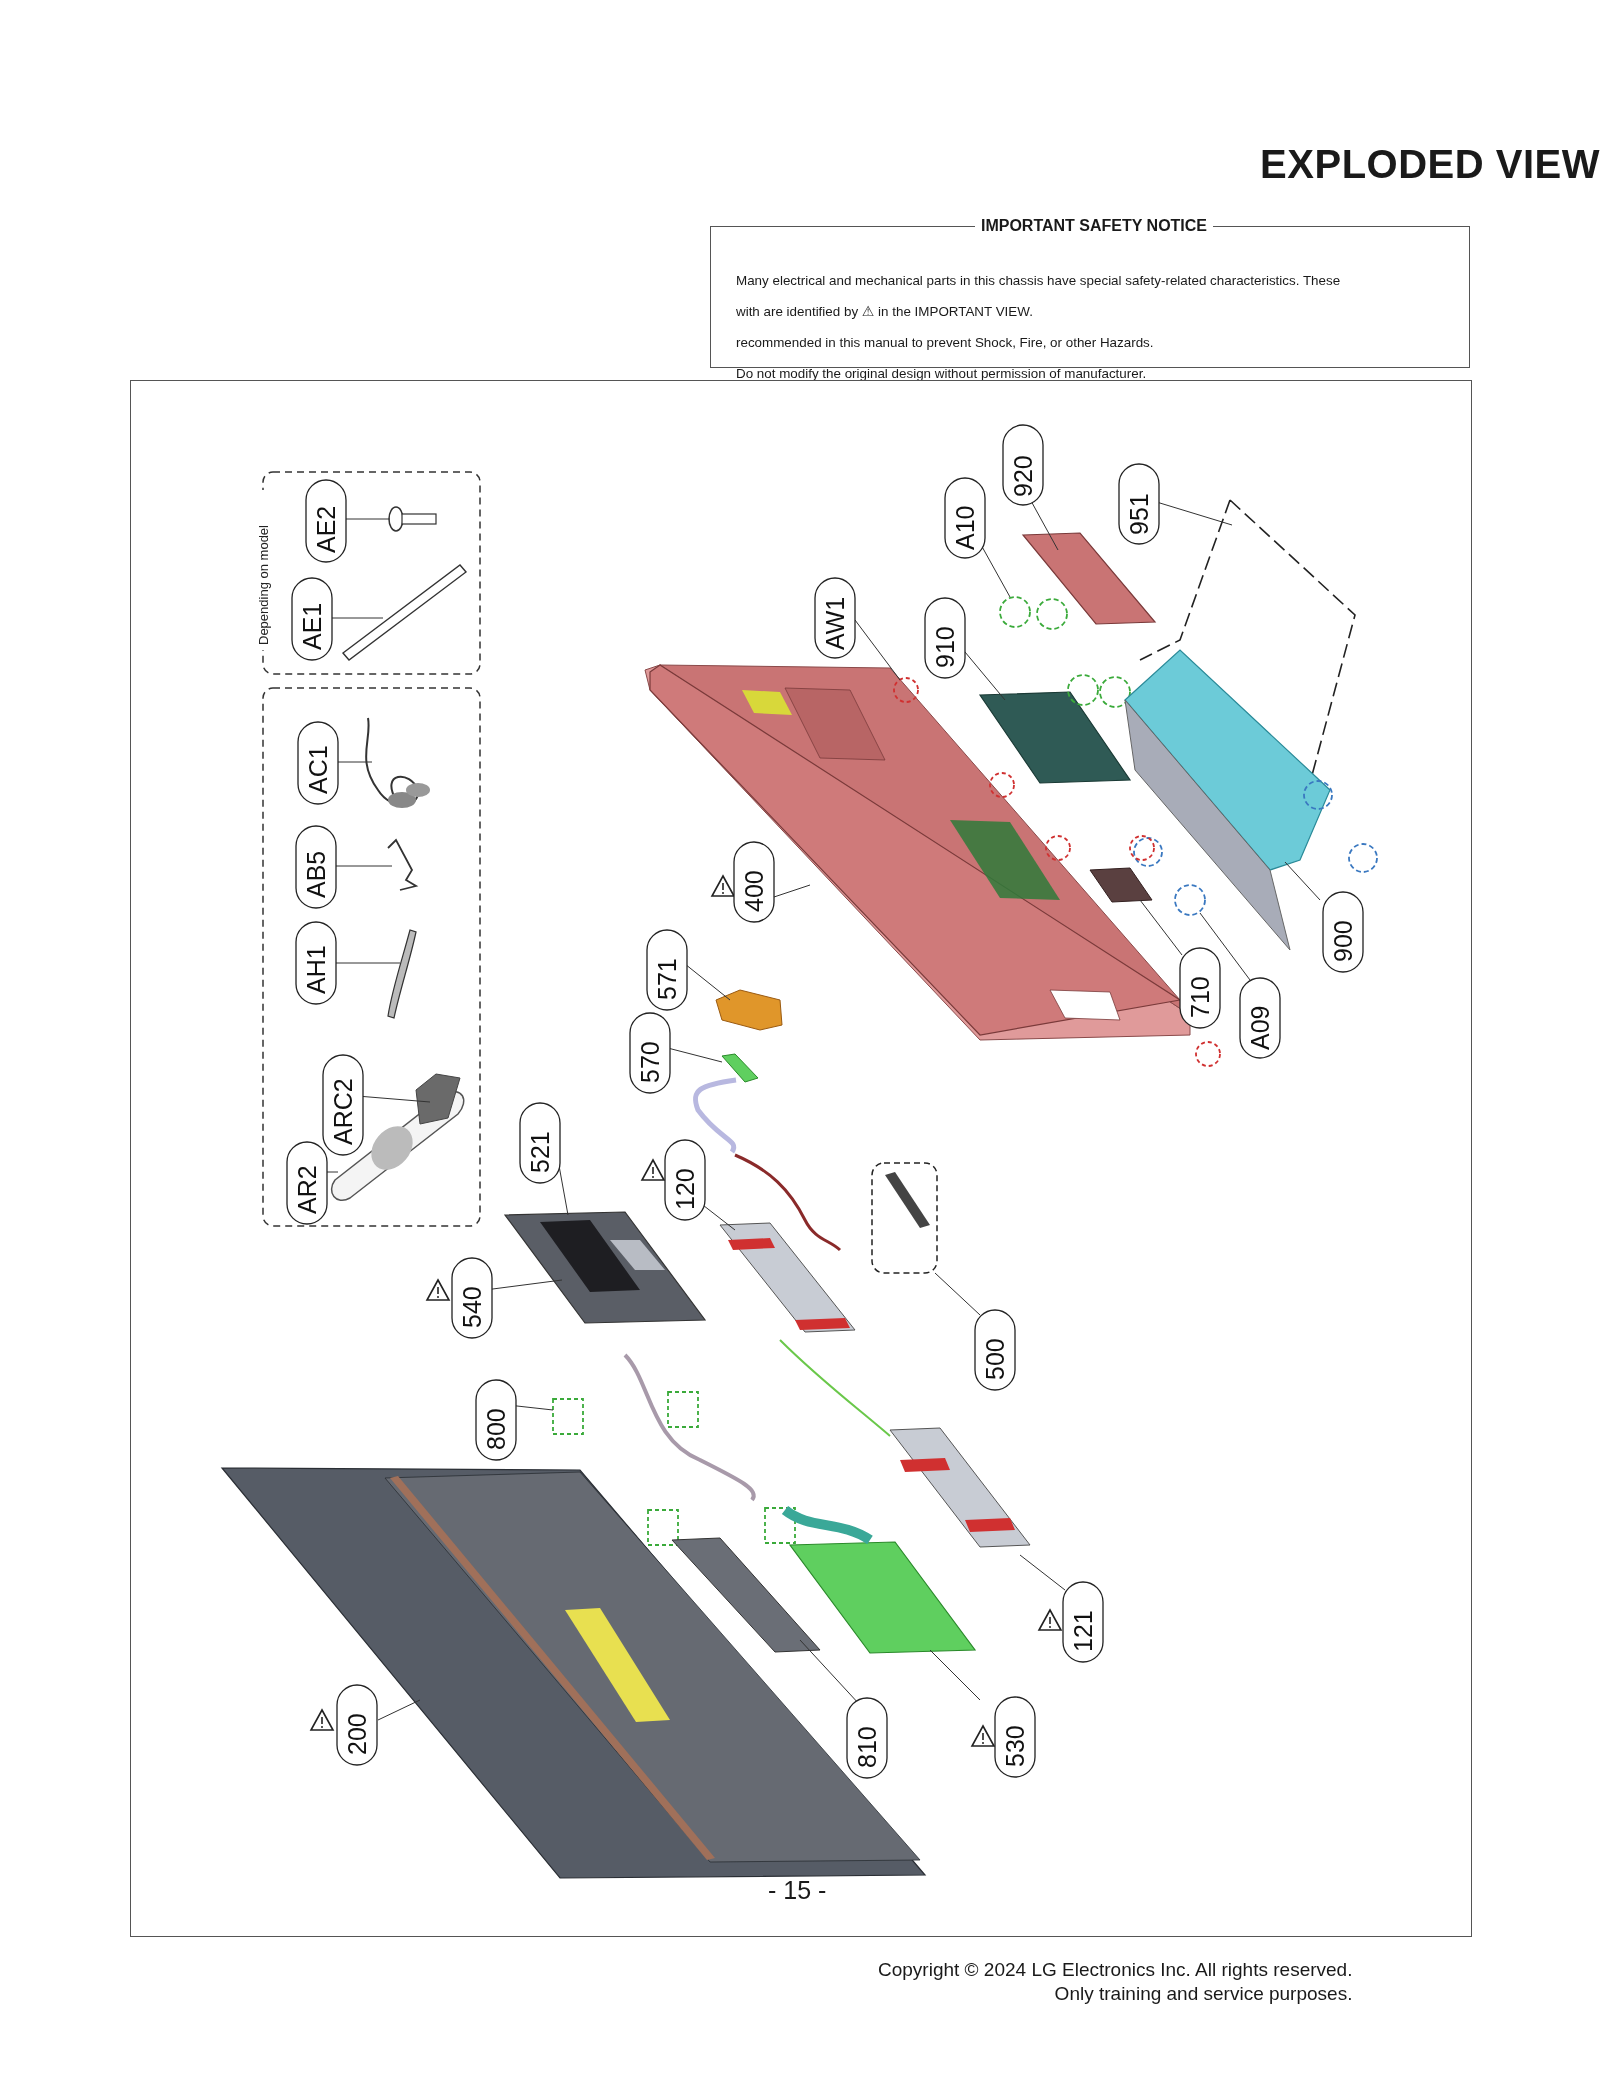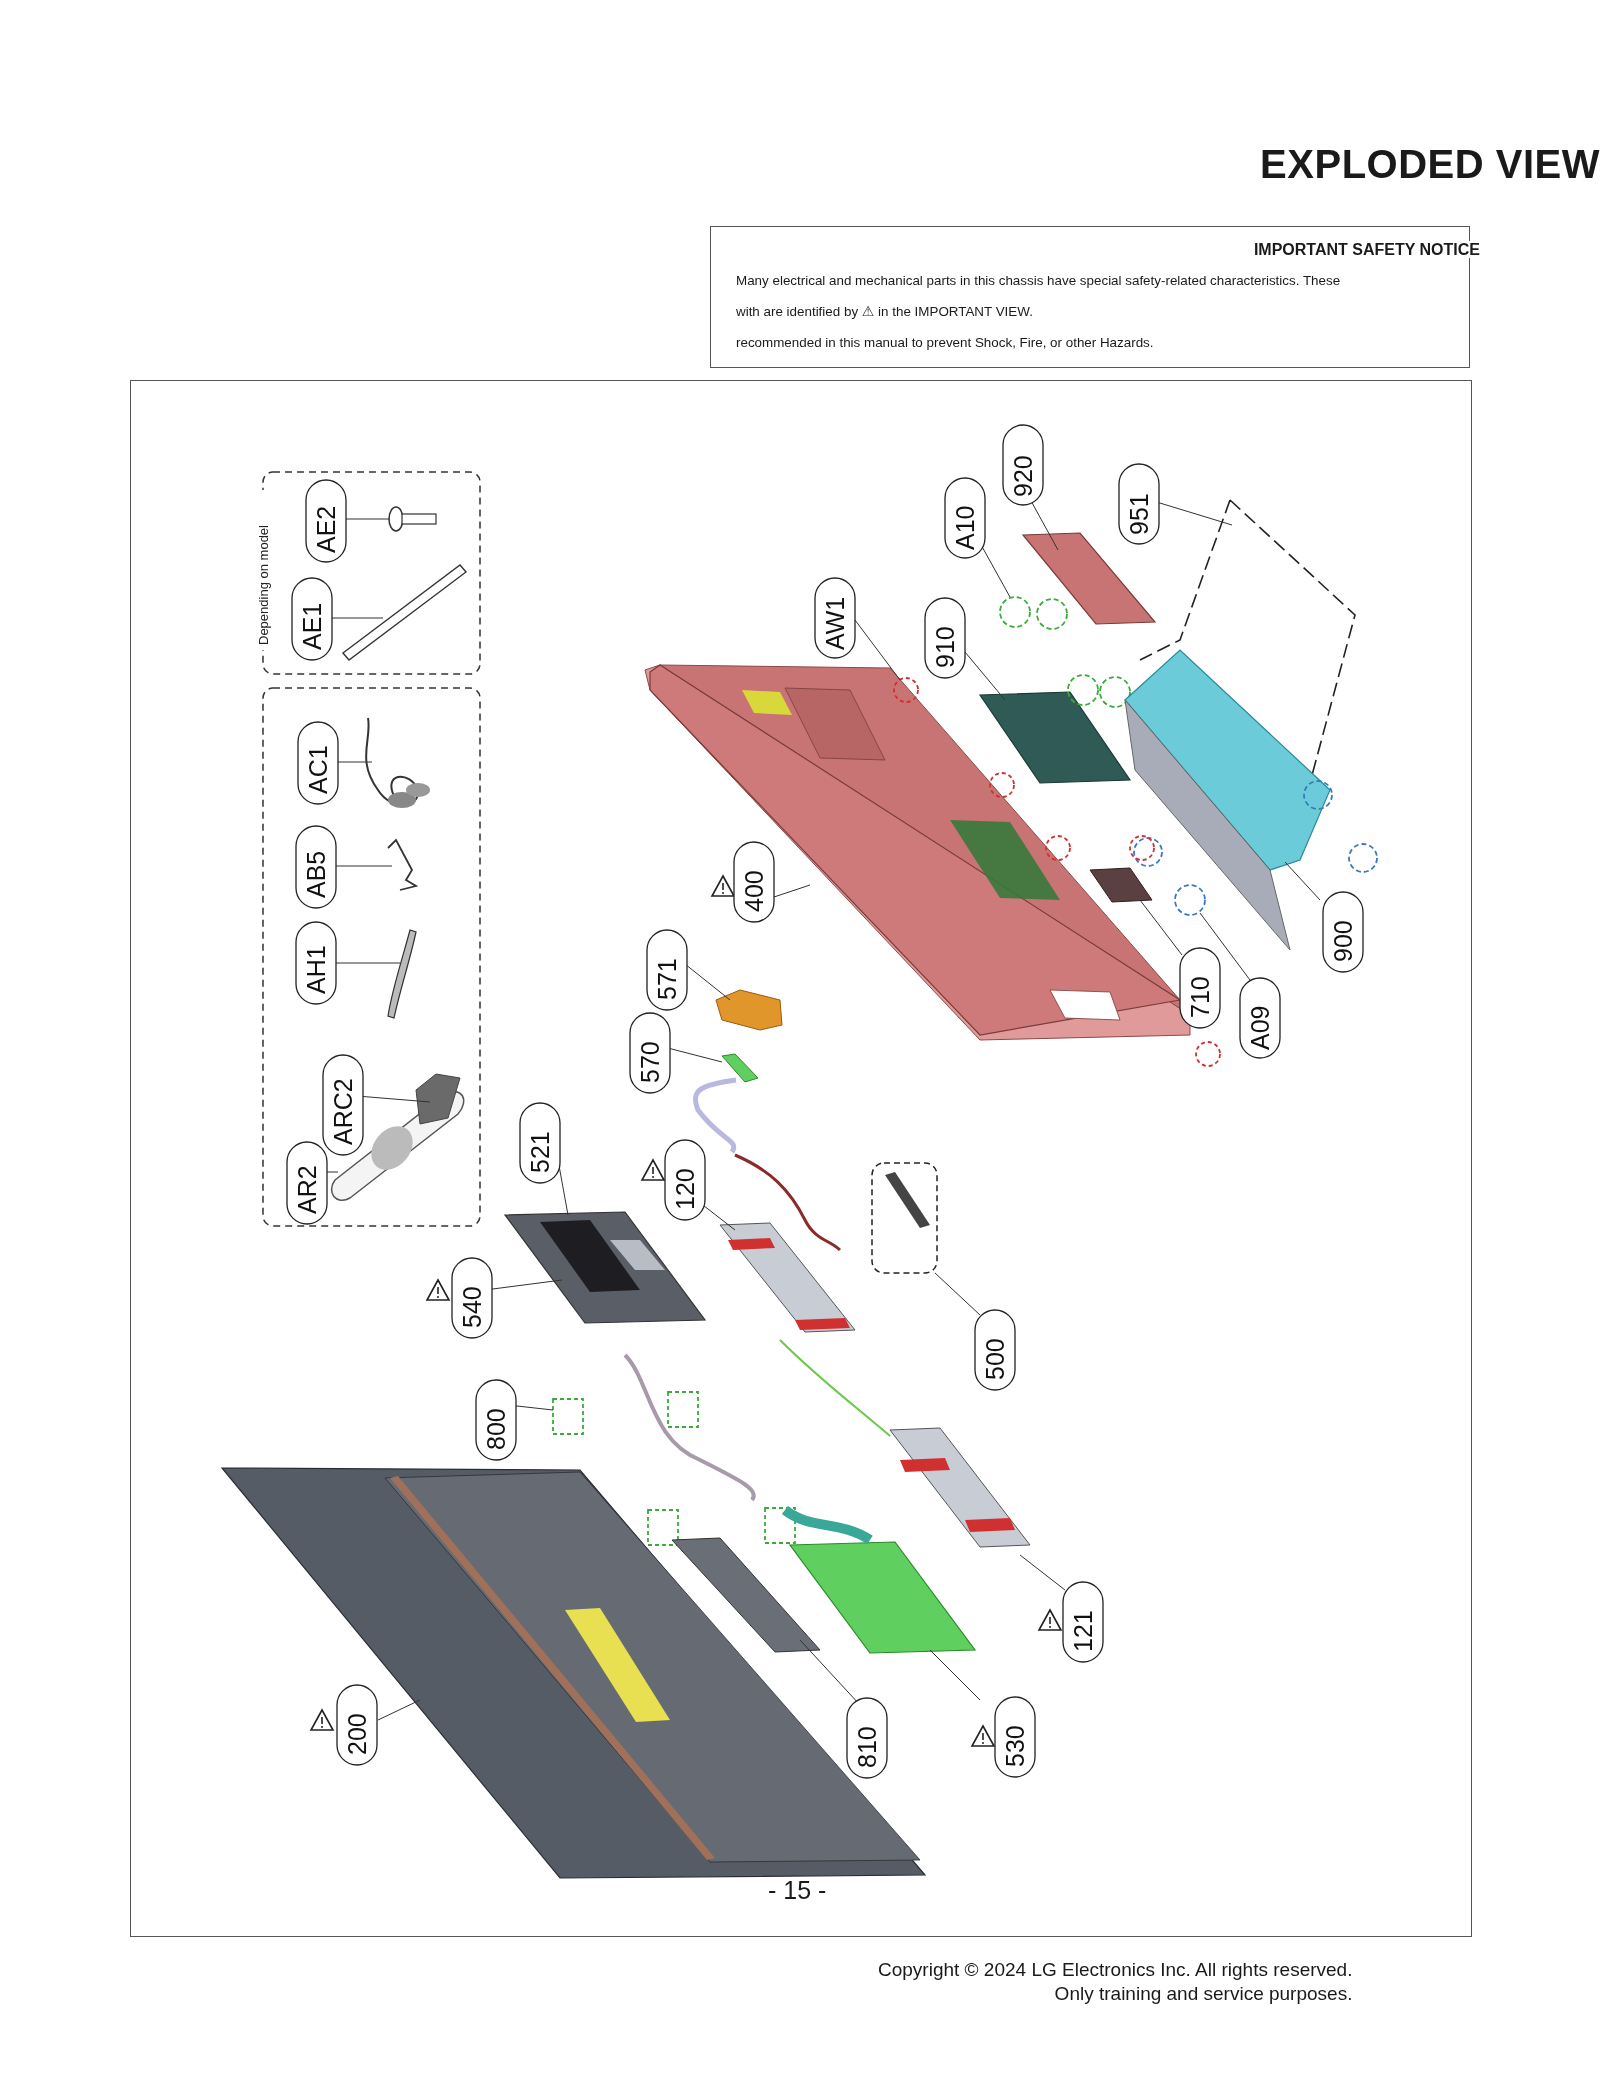--- a/index.html
+++ b/index.html
@@ -1,19 +1,19 @@
 <!DOCTYPE html>
 <html><head>
 <meta charset="utf-8">
 <style>
   html, body { margin: 0; padding: 0; background: #ffffff; }
   body { width: 1600px; height: 2084px; position: relative; font-family: "Liberation Sans", sans-serif; color: #1a1a1a; overflow: hidden; }
   .page-title { position: absolute; left: 0; width: 1600px; top: 142px; text-align: right; font-size: 40px; font-weight: bold; letter-spacing: 0.5px; }
   .notice { position: absolute; left: 710px; top: 226px; width: 760px; height: 142px; border: 1.5px solid #555; box-sizing: border-box; }
-  .notice-title { position: absolute; top: -10px; left: 17px; width: 100%; text-align: right; margin-top: 24px; }
+  .notice-title { position: absolute; top: -10px; left: 4px; width: 100%; text-align: center; }
   .notice-title span { background: #fff; padding: 0 6px; font-weight: bold; font-size: 16px; }
   .notice-body { position: absolute; left: 13px; right: 13px; top: 32px; font-size: 13.4px; line-height: 19px; text-align: justify; }
   .notice-body p { margin: 12px; }
   .diagram-frame { position: absolute; left: 130px; top: 380px; width: 1342px; height: 1557px; border: 1.5px solid #555; box-sizing: border-box; }
   svg.diagram { position: absolute; left: 0; top: 0; }
   .callout-text { font-family: "Liberation Sans", sans-serif; font-size: 25px; fill: #111; }
   .small-vert { font-family: "Liberation Sans", sans-serif; font-size: 13px; fill: #222; }
   .footer-page { position: absolute; left: 768px; top: 1876px; font-size: 25px; }
   .footer-copy { position: absolute; left: 878px; top: 1958px; font-size: 19px; line-height: 24px; text-align: right; }
   .tri { font-size: 20px; }
@@ -22,20 +22,21 @@
 <body>
 
 <div class="page-title">EXPLODED VIEW</div>
 
 <div class="notice">
   <div class="notice-title"><span>IMPORTANT SAFETY NOTICE</span></div>
   <div class="notice-body">
     <p>Many electrical and mechanical parts in this chassis have special safety-related characteristics. These</p>
     <p><span>with are identified by</span> <span class="tri" style="font-size:14px">⚠</span> <span>in the IMPORTANT VIEW.</span></p>
     <p>recommended in this manual to prevent Shock, Fire, or other Hazards.</p>
+    <p>Do not modify the original design without permission of manufacturer.</p>
   </div>
 </div>
 
 <div class="diagram-frame"></div>
 
 <svg class="diagram" width="1600" height="2084" xmlns="http://www.w3.org/2000/svg">
   <defs>
     <g id="warn">
       <path d="M0,-12 L11,8 L-11,8 Z" fill="none" stroke="#222" stroke-width="1.6"></path>
       <line x1="0" y1="-5" x2="0" y2="2" stroke="#222" stroke-width="1.6"></line>

